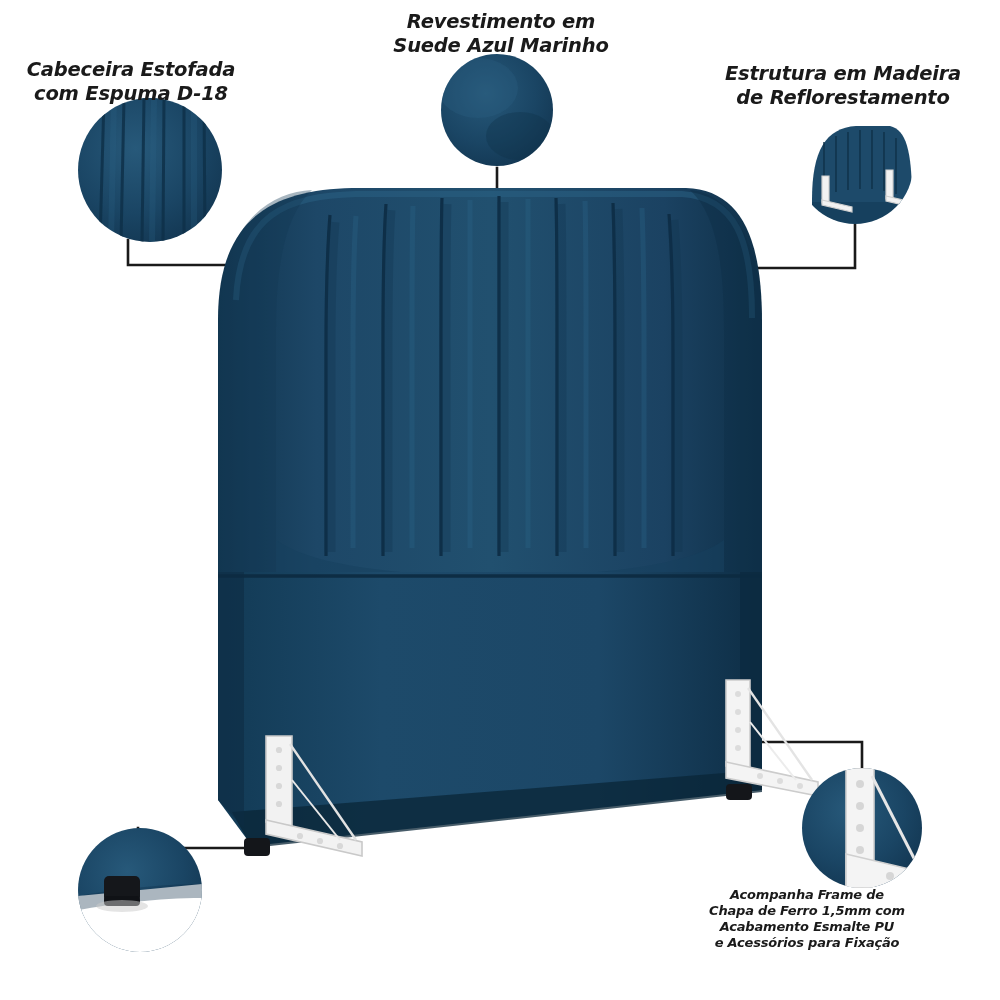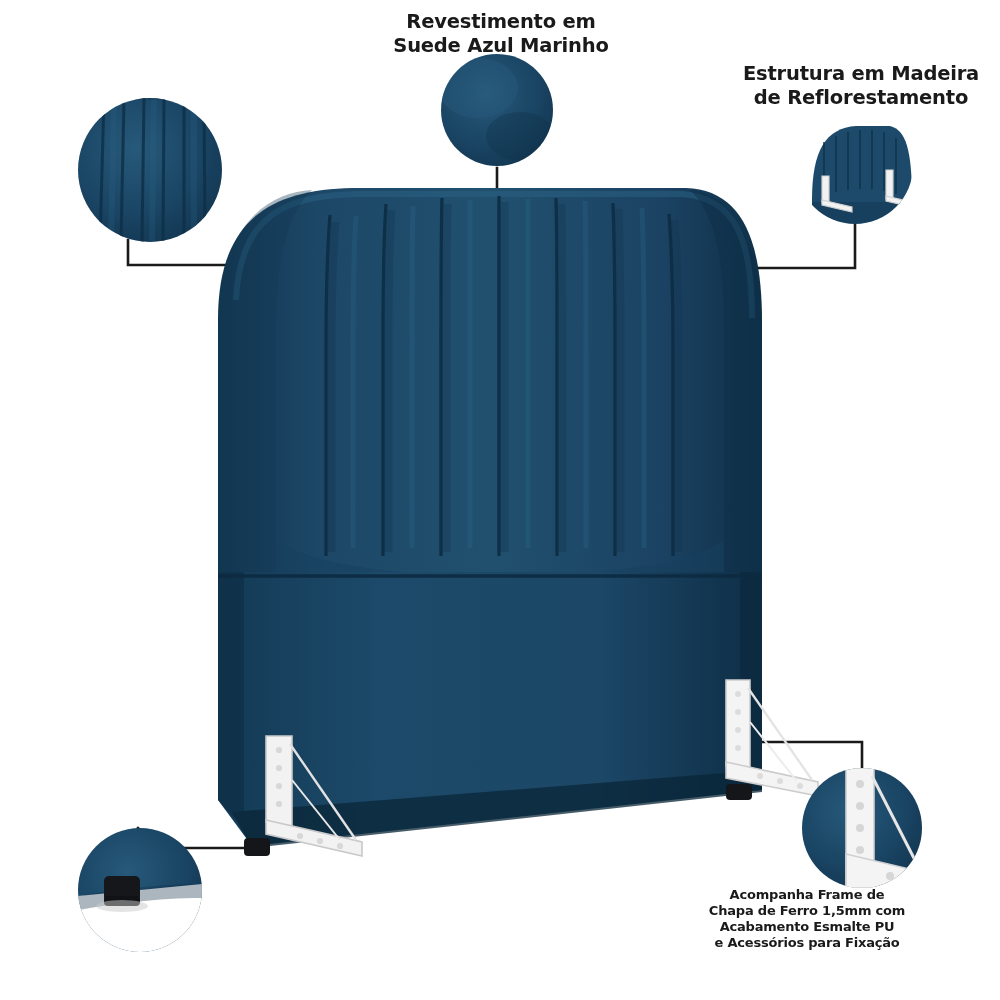--- a/index.html
+++ b/index.html
@@ -27,24 +27,25 @@
     height: 1000px;
   }
   .callout-label {
     position: absolute;
     font-weight: bold;
     color: #1a1a1a;
     text-align: center;
     line-height: 1.22;
     white-space: pre-line;
     letter-spacing: -0.2px;
+    font-style: italic;
   }
   #label-headboard  { left: 6px;   top: 58px;  width: 250px; font-size: 19.5px; }
   #label-upholstery { left: 368px; top: 10px;  width: 266px; font-size: 19.5px; }
-  #label-frame-wood { left: 730px; top: 62px;  width: 262px; font-size: 19.5px; }
+  #label-frame-wood { left: 712px; top: 62px;  width: 262px; font-size: 19.5px; }
   #label-feet       { left: 30px;  top: 925px; width: 210px; font-size: 19.5px; }
   #label-iron-frame { left: 652px; top: 865px; width: 310px; font-size: 13px; margin-top: 22px; }
 </style>
 </head>
 <body>
 
 <div id="stage">
 
   <svg class="svg-layer" viewBox="0 0 1000 1000" xmlns="http://www.w3.org/2000/svg">
     <defs>
@@ -260,20 +261,22 @@
           <circle cx="860" cy="784" r="4"></circle>
             <circle cx="860" cy="806" r="4"></circle>
           <circle cx="860" cy="828" r="4"></circle>
             <circle cx="860" cy="850" r="4"></circle>
           <circle cx="890" cy="876" r="4"></circle>
         </g>
       </g>
     </g>
   </svg>
 
+  <div class="callout-label" id="label-headboard">Cabeceira Estofada
+com Espuma D-18</div>
 
   <div class="callout-label" id="label-upholstery">Revestimento em
 Suede Azul Marinho</div>
 
   <div class="callout-label" id="label-frame-wood">Estrutura em Madeira
 de Reflorestamento</div>
 
 
   <div class="callout-label" id="label-iron-frame">Acompanha Frame de
 Chapa de Ferro 1,5mm com

